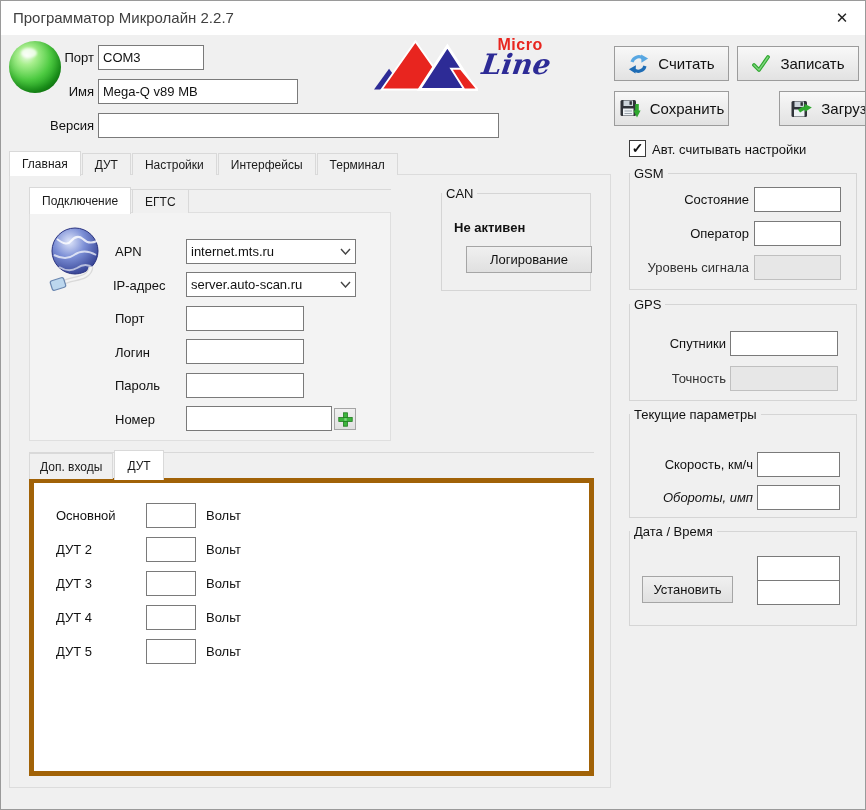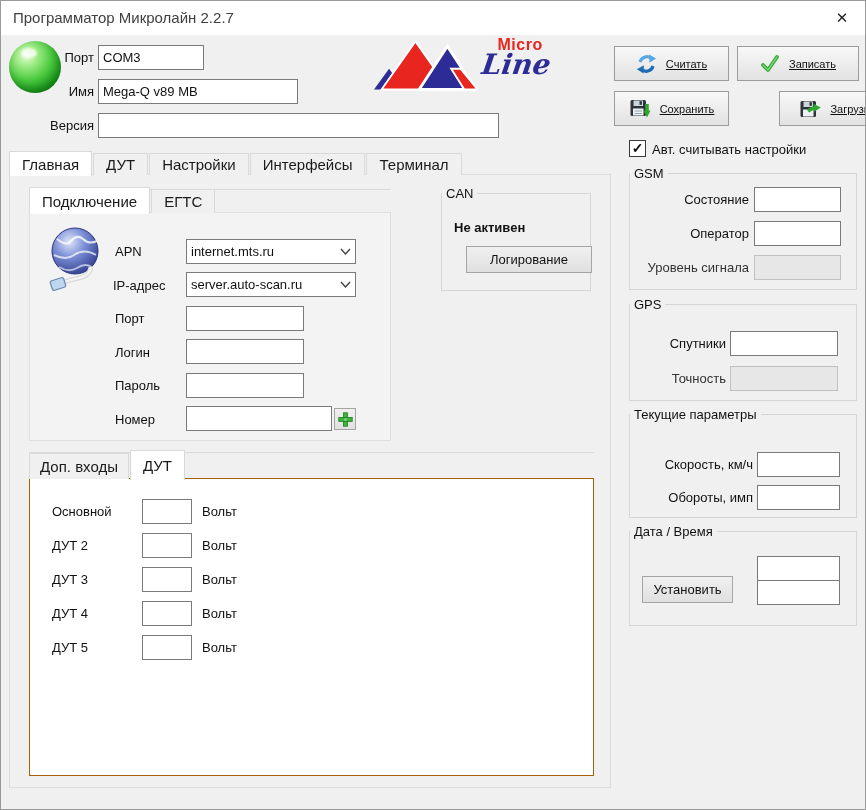--- a/index.html
+++ b/index.html
@@ -30,50 +30,50 @@
   .lbl.r { text-align:right; }
   .tb { position:absolute; background:#fff; border:1px solid #7a7a7a; font:13px "Liberation Sans",sans-serif;
         padding:0 4px; color:#111; outline:none; }
   .tb:disabled, .tb.off { background:#e7e7e7; border-color:#c0c0c0; }
   .combo { position:absolute; background:#fff; border:1px solid #7a7a7a; display:flex; align-items:center;
            padding:0 4px; cursor:default; }
   .combo .val { flex:1; white-space:nowrap; overflow:hidden; }
   .combo svg { flex:0 0 auto; margin-left:4px; }
 
   .btn { position:absolute; display:flex; align-items:center; justify-content:center; gap:9px;
-    background:linear-gradient(#f8f8f8,#e2e2e2); border:1px solid #9c9c9c; font-size:11px; color:#111; cursor:default;text-decoration:underline; }
+    background:linear-gradient(#f8f8f8,#e2e2e2); border:1px solid #9c9c9c; font-size:15px; color:#111; cursor:default; }
   .btn2 { position:absolute; display:flex; align-items:center; justify-content:center;
     background:linear-gradient(#f0f0f0,#e0e0e0); border:1px solid #a5a5a5; font-size:13px; color:#111; cursor:default; }
 
   
   .chk { position:absolute; width:17px; height:17px; background:#fff; border:1px solid #3c3c3c;
     text-align:center; line-height:15px; font-size:14px; font-weight:bold; color:#111; cursor:default; }
 
   
   .group { position:absolute; border:1px solid #d5d5d5; }
   .group-label { position:absolute; top:-8px; left:0; background:#f0f0f0; padding:0 4px; font-size:13px; color:#111; white-space:nowrap; }
 
   
   .tabstrip { position:absolute; display:flex; align-items:flex-end; }
   .tab { position:relative; z-index:2; background:#f0f0f0; border:1px solid #d9d9d9; border-bottom:none;
-         padding:0 12px; font-size:15px; color:#1a1a1a; margin-right:1px; cursor:default; white-space:nowrap; }
+         padding:0 12px; font-size:12px; color:#1a1a1a; margin-right:1px; cursor:default; white-space:nowrap; }
   .strip-line { position:absolute; height:1px; background:#d9d9d9; z-index:1; }
 
   .ts-main .tab { height:22px; line-height:22px; }
   .ts-main .tab.active { height:25px; line-height:25px; background:#fff; margin-bottom:-1px; z-index:4; }
 
   .ts-inner1 .tab { height:24px; line-height:24px; }
   .ts-inner1 .tab.active { height:27px; line-height:27px; background:#fff; margin-bottom:-1px; z-index:4; }
 
   .ts-inner2 .tab { height:26px; line-height:26px; }
   .ts-inner2 .tab.active { height:30px; line-height:30px; background:#fff; margin-bottom:-1px; z-index:4; }
 
   .page-main { position:absolute; left:8px; top:173px; width:602px; height:614px; background:#f0f0f0; border:1px solid #dcdcdc; }
   .page-conn { position:absolute; left:28px; top:211px; width:362px; height:229px; background:#f3f3f3; border:1px solid #dfdfdf; }
-  .page-dut  { position:absolute; left:28px; top:477px; width:565px; height:298px; background:#ffffff; border:1px solid #a16207; }
+  .page-dut  { position:absolute; left:28px; top:477px; width:565px; height:298px; background:#ffffff; border:5px solid #a16207; }
 
   
   .logo { position:absolute; left:373px; top:36px; width:176px; height:56px; display:flex; align-items:flex-start; }
   .logo-text { margin-left:4px; line-height:1; }
   .logo-micro { font-size:16px; font-weight:bold; letter-spacing:.5px; padding-left:16px; }
   .logo-line { font-size:28px; font-weight:bold; font-style:italic; font-family:"DejaVu Serif", serif; transform:skewX(-8deg); margin-top:-2px; }
 
   .bold { font-weight:bold; }
 
   .dut-row { position:absolute; left:0; width:100%; height:25px; }
@@ -256,21 +256,21 @@
     <div class="lbl r" style="left:4px; top:31px; width:92px;">Спутники</div>
     <input class="tb" style="left: 100px; top: 26px; width: 108px; height: 25px;" value="">
     <div class="lbl r" style="left:4px; top:66px; width:92px; color:#333;">Точность</div>
     <input class="tb off" style="left: 100px; top: 61px; width: 108px; height: 25px;" value="">
   </div>
 
   <div class="group" style="left:628px; top:413px; width:228px; height:104px;">
     <span class="group-label">Текущие параметры</span>
     <div class="lbl r" style="left:4px; top:42px; width:119px;">Скорость, км/ч</div>
     <input class="tb" style="left: 127px; top: 37px; width: 83px; height: 25px;" value="">
-    <div class="lbl r" style="left:4px; top:75px; width:119px;">Обороты, имп</div>
+    <div class="lbl r" style="left:4px; top:75px; width:119px;font-style:italic;">Обороты, имп</div>
     <input class="tb" style="left: 127px; top: 70px; width: 83px; height: 25px;" value="">
   </div>
 
   <div class="group" style="left:628px; top:530px; width:228px; height:95px;">
     <span class="group-label">Дата / Время</span>
     <button class="btn2" style="left:12px; top:44px; width:91px; height:27px;">
       <span>Установить</span>
     </button>
     <input class="tb" style="left: 127px; top: 24px; width: 83px; height: 25px;" value="">
     <input class="tb" style="left: 127px; top: 48px; width: 83px; height: 25px;" value="">

